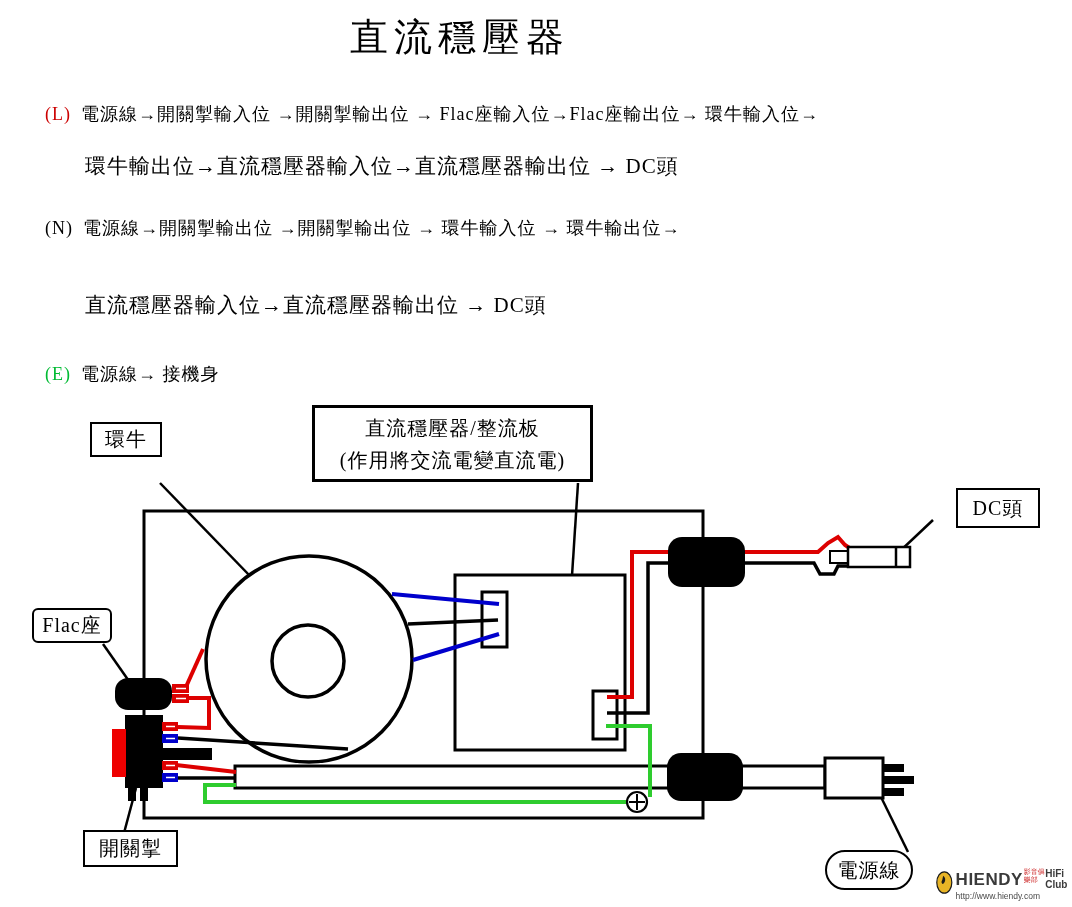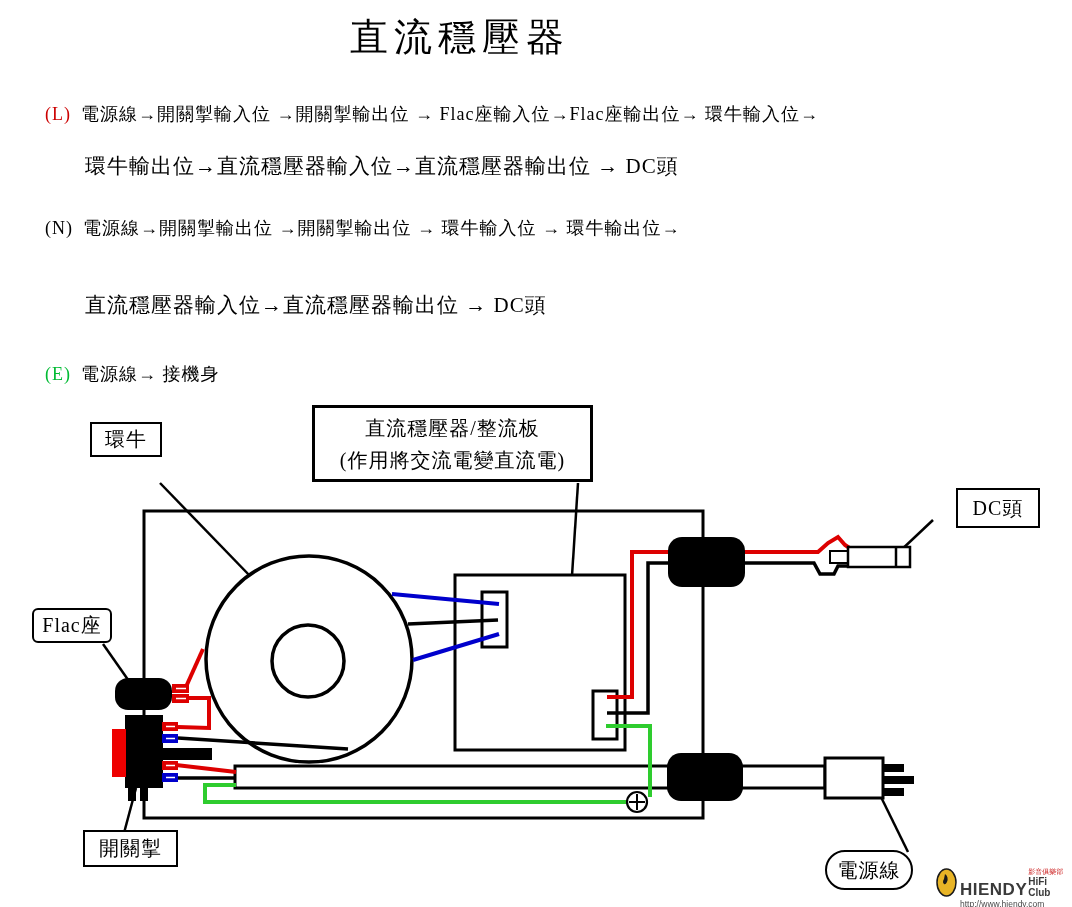--- a/index.html
+++ b/index.html
@@ -11,23 +11,23 @@
   .flow-line .pfx{font-weight:400;margin-right:10px;}
   .flow-cont{position:absolute;left:85px;font-size:21px;letter-spacing:1px;white-space:nowrap;text-align:center;}
   svg.diagram{position:absolute;left:0;top:0;}
   .lblbox{position:absolute;background:#fff;border:2px solid #000;
           display:flex;align-items:center;justify-content:center;
           font-size:20px;letter-spacing:1px;white-space:nowrap;z-index:5;}
   .bigbox{flex-direction:column;border-width:3px;line-height:1.6;font-size:20px;}
   .logo{position:absolute;left:936px;top:868px;display:flex;align-items:flex-start;z-index:6;
         font-family:"Liberation Sans","DejaVu Sans",sans-serif;}
   .logo-right{margin-left:3px;}
-  .logo-row{display:flex;align-items:flex-end;line-height:1;}
+  .logo-row{display:flex;align-items:center;line-height:1;}
   .logo-brand{font-size:17px;font-weight:bold;color:#3a3a3a;letter-spacing:0.5px;}
-  .logo-col{display:flex;flex-direction:column;margin-left:1px;}
+  .logo-col{display:flex;flex-direction:row;margin-left:1px;}
   .logo-cn{font-size:7px;color:#cc2222;line-height:1.1;}
   .logo-club{font-size:10px;font-weight:bold;color:#3a3a3a;line-height:1.1;}
   .logo-url{font-size:8.5px;color:#4a4a4a;margin-top:1px;}
 </style>
 </head>
 <body>
 
 <div class="page">
 
   <h1 class="title">直流穩壓器</h1>

